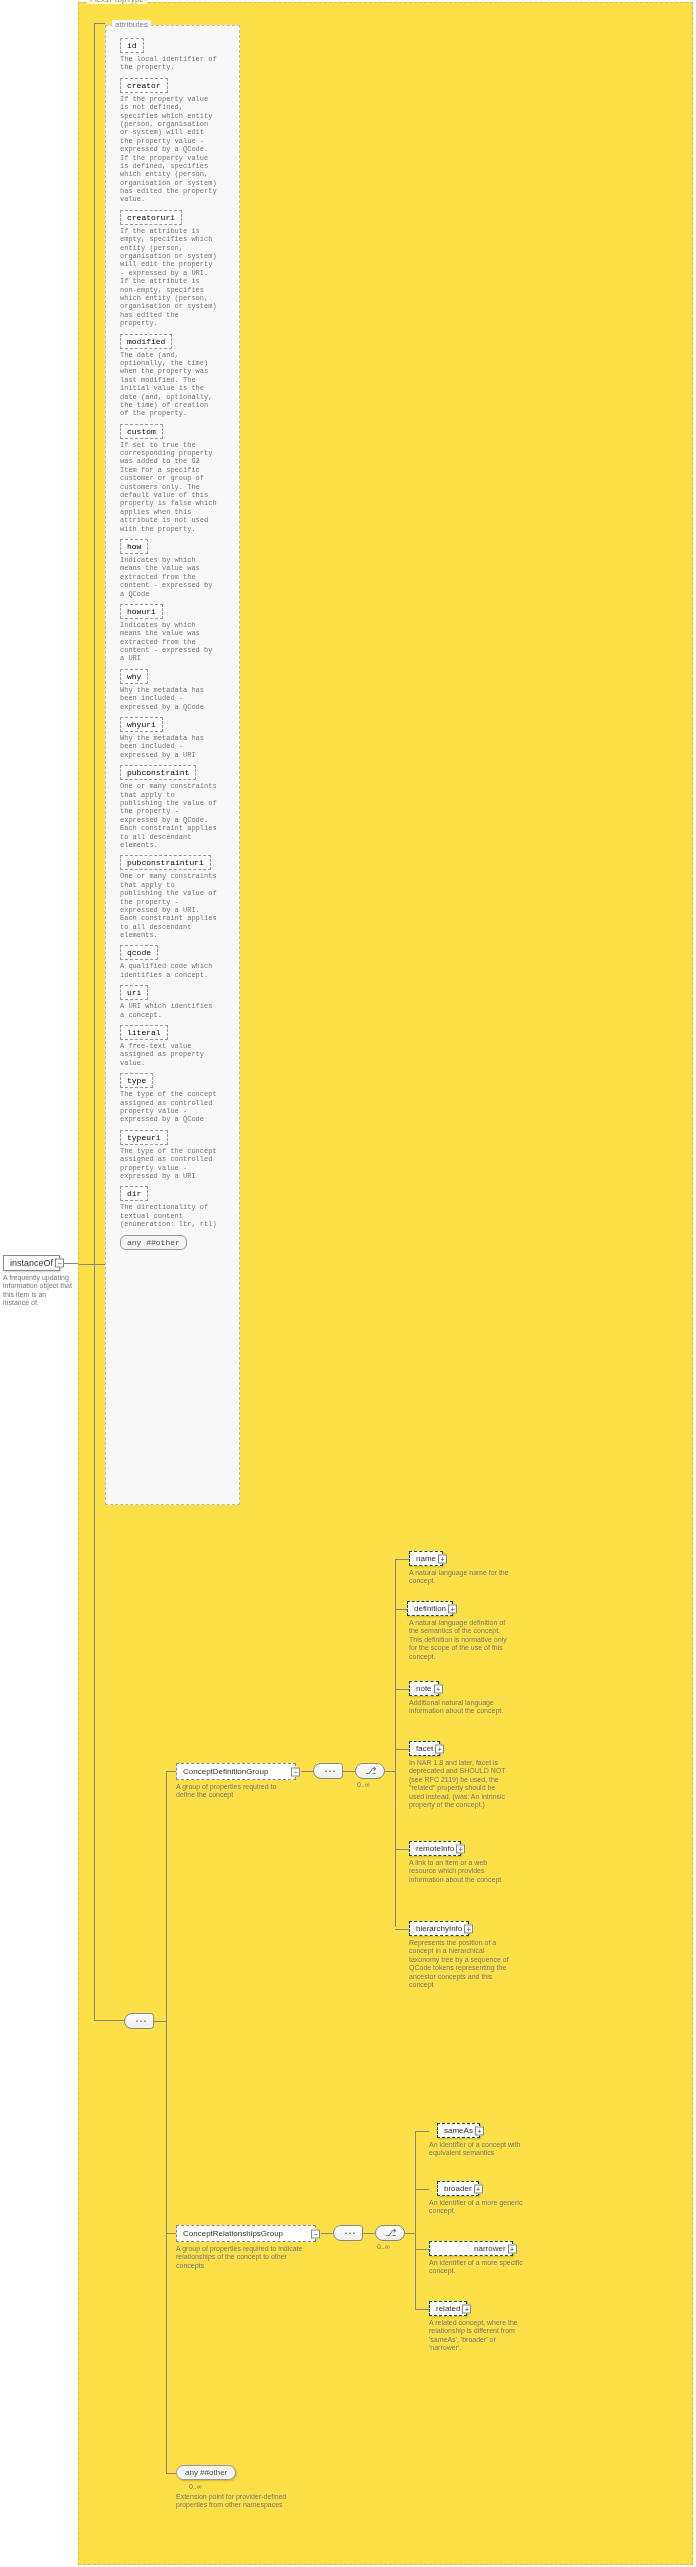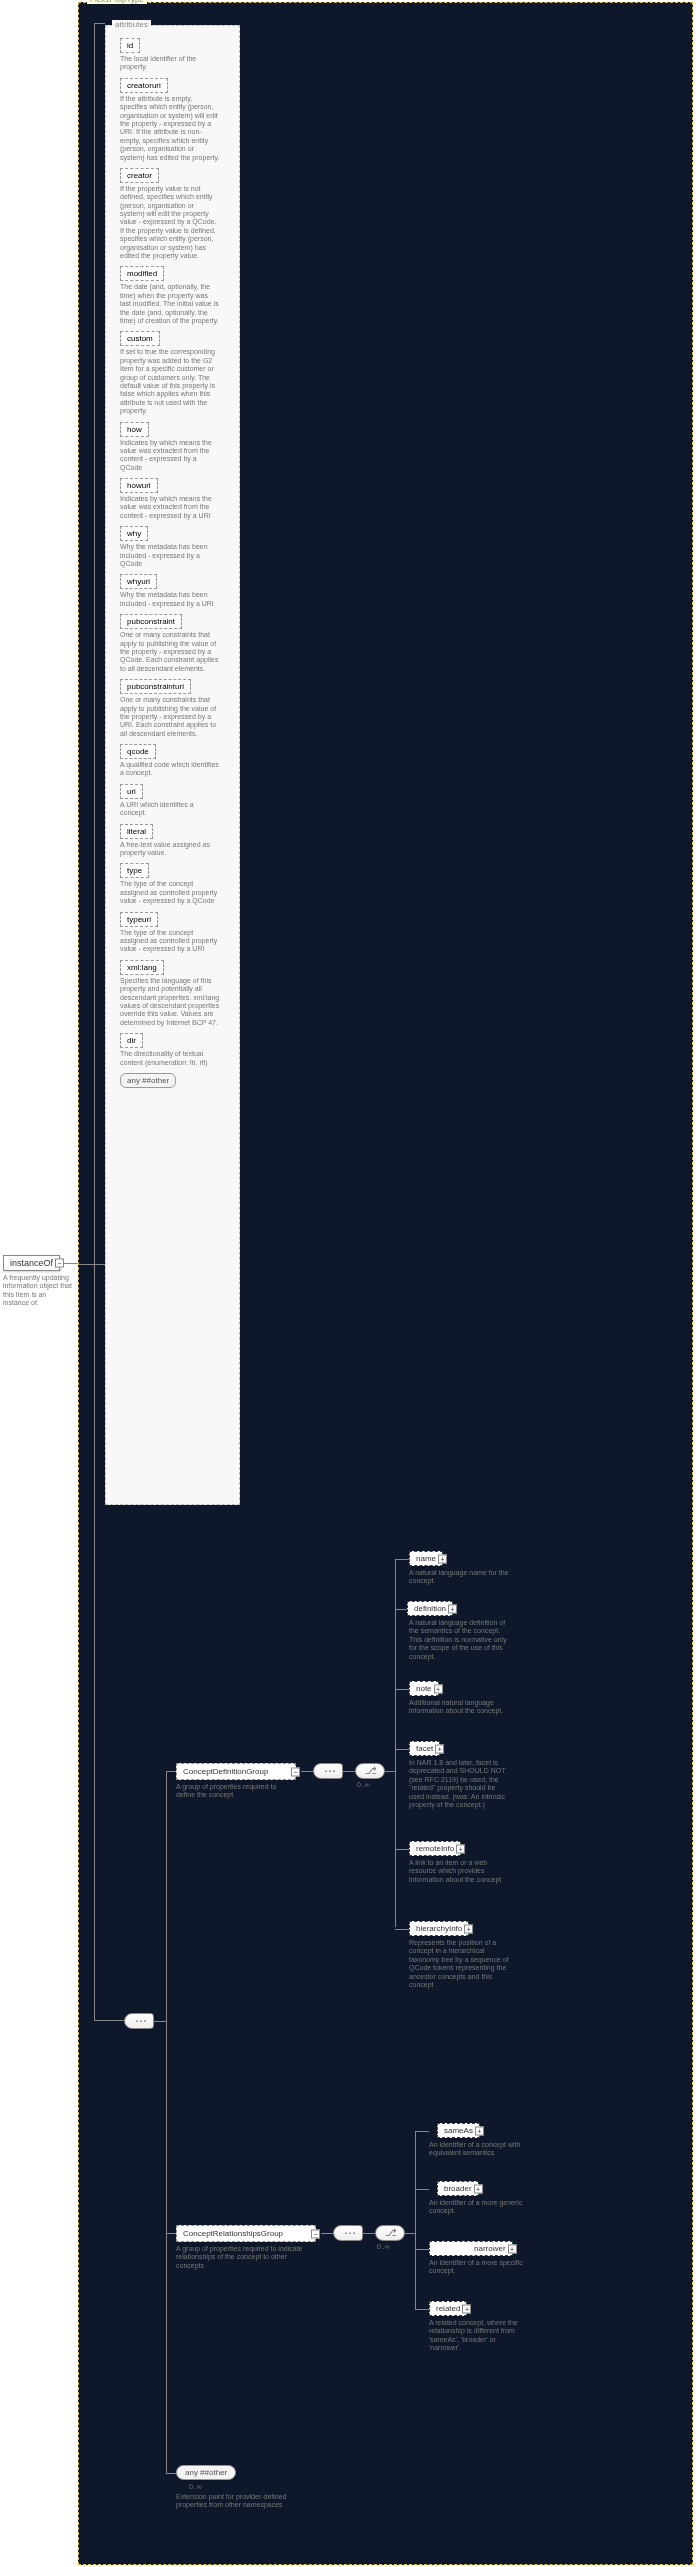--- a/index.html
+++ b/index.html
@@ -13,21 +13,21 @@
     position: relative;
   }
   .diagram {
     position: relative;
     width: 696px;
     height: 2567px;
   }
   .dashed-container {
     position: absolute;
     border: 1px dashed #ddbb44;
-    background: #0f172a;
+    background: #fde047;
   }
   .container-label {
     position: absolute;
     top: -8px;
     left: 8px;
     background: #ffffdd;
     padding: 0 3px;
     color: #888;
     font-size: 8px;
   }
@@ -53,20 +53,21 @@
     background: #f8f8f8;
     padding: 0 3px;
     color: #888;
     font-size: 8px;
   }
   .attr-col {
     padding: 12px 8px 8px 14px;
   }
   .attr-item {
     margin-bottom: 6px;
+    font-family: Liberation Mono, monospace;
   }
   .attr-box {
     display: inline-block;
     border: 1px dashed #999;
     background: #fff;
     padding: 2px 6px;
     font-size: 8px;
     color: #000;
     position: relative;
   }
@@ -245,36 +246,35 @@
 
   <div class="line hline" style="left:64px; top:1263px; width:14px;"></div>
 
   <div class="dashed-container main-type">
     <span class="container-label">Flex1PropType</span>
 
     <div class="attr-container">
       <span class="attr-label">attributes</span>
       <div class="attr-col" id="attr-col">
           <div class="attr-item"><span class="attr-box">id</span><div class="attr-desc">The local identifier of the property.</div></div>
+          <div class="attr-item"><span class="attr-box">creator</span><div class="attr-desc">If the property value is not defined, specifies which entity (person, organisation or system) will edit the property value - expressed by a QCode. If the property value is defined, specifies which entity (person, organisation or system) has edited the property value.</div></div>
           <div class="attr-item"><span class="attr-box">creatoruri</span><div class="attr-desc">If the attribute is empty, specifies which entity (person, organisation or system) will edit the property - expressed by a URI. If the attribute is non-empty, specifies which entity (person, organisation or system) has edited the property.</div></div>
-          <div class="attr-item"><span class="attr-box">creator</span><div class="attr-desc">If the property value is not defined, specifies which entity (person, organisation or system) will edit the property value - expressed by a QCode. If the property value is defined, specifies which entity (person, organisation or system) has edited the property value.</div></div>
           <div class="attr-item"><span class="attr-box">modified</span><div class="attr-desc">The date (and, optionally, the time) when the property was last modified. The initial value is the date (and, optionally, the time) of creation of the property.</div></div>
           <div class="attr-item"><span class="attr-box">custom</span><div class="attr-desc">If set to true the corresponding property was added to the G2 Item for a specific customer or group of customers only. The default value of this property is false which applies when this attribute is not used with the property.</div></div>
           <div class="attr-item"><span class="attr-box">how</span><div class="attr-desc">Indicates by which means the value was extracted from the content - expressed by a QCode</div></div>
           <div class="attr-item"><span class="attr-box">howuri</span><div class="attr-desc">Indicates by which means the value was extracted from the content - expressed by a URI</div></div>
           <div class="attr-item"><span class="attr-box">why</span><div class="attr-desc">Why the metadata has been included - expressed by a QCode</div></div>
           <div class="attr-item"><span class="attr-box">whyuri</span><div class="attr-desc">Why the metadata has been included - expressed by a URI</div></div>
           <div class="attr-item"><span class="attr-box">pubconstraint</span><div class="attr-desc">One or many constraints that apply to publishing the value of the property - expressed by a QCode. Each constraint applies to all descendant elements.</div></div>
           <div class="attr-item"><span class="attr-box">pubconstrainturi</span><div class="attr-desc">One or many constraints that apply to publishing the value of the property - expressed by a URI. Each constraint applies to all descendant elements.</div></div>
           <div class="attr-item"><span class="attr-box">qcode</span><div class="attr-desc">A qualified code which identifies a concept.</div></div>
           <div class="attr-item"><span class="attr-box">uri</span><div class="attr-desc">A URI which identifies a concept.</div></div>
           <div class="attr-item"><span class="attr-box">literal</span><div class="attr-desc">A free-text value assigned as property value.</div></div>
           <div class="attr-item"><span class="attr-box">type</span><div class="attr-desc">The type of the concept assigned as controlled property value - expressed by a QCode</div></div>
           <div class="attr-item"><span class="attr-box">typeuri</span><div class="attr-desc">The type of the concept assigned as controlled property value - expressed by a URI</div></div>
-          <div class="attr-item"><span class="attr-box">xml:lang</span><div class="attr-desc">Specifies the language of this property and potentially all descendant properties. xml:lang values of descendant properties override this value. Values are determined by Internet BCP 47.</div></div>
           <div class="attr-item"><span class="attr-box">dir</span><div class="attr-desc">The directionality of textual content (enumeration: ltr, rtl)</div></div>
           <div class="attr-item"><span class="any-box">any ##other</span></div>
         </div>
     </div>
 
     <div class="line hline" style="left:0px; top:1261px; width:26px;"></div>
     <div class="line vline" style="left:15px; top:20px; height:1241px;"></div>
     <div class="line hline" style="left:15px; top:20px; width:11px;"></div>
     <div class="line vline" style="left:15px; top:1261px; height:756px;"></div>
     <div class="line hline" style="left:15px; top:2017px; width:30px;"></div>

